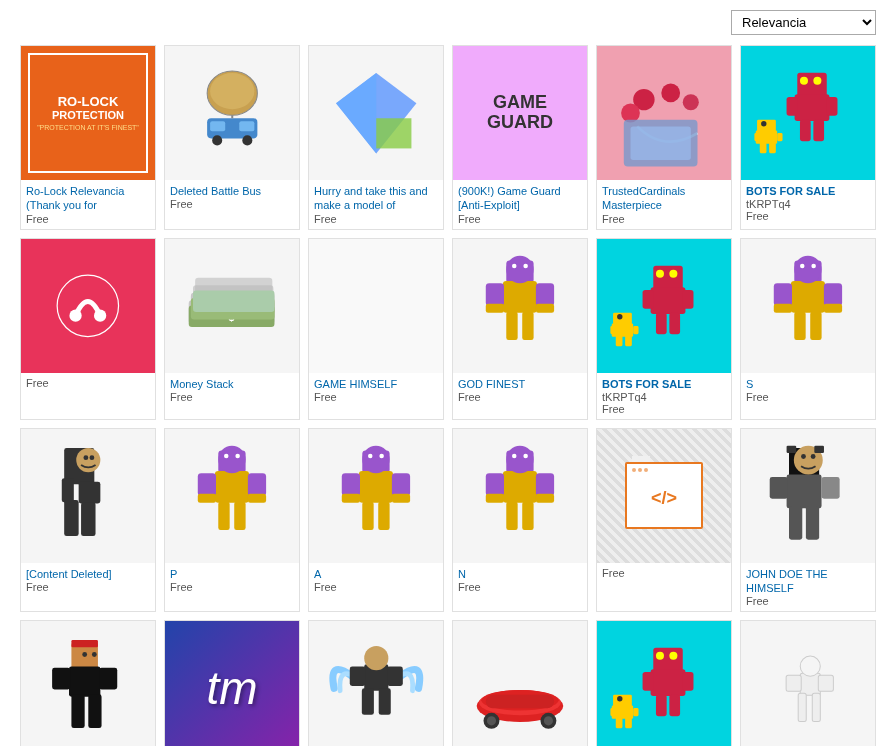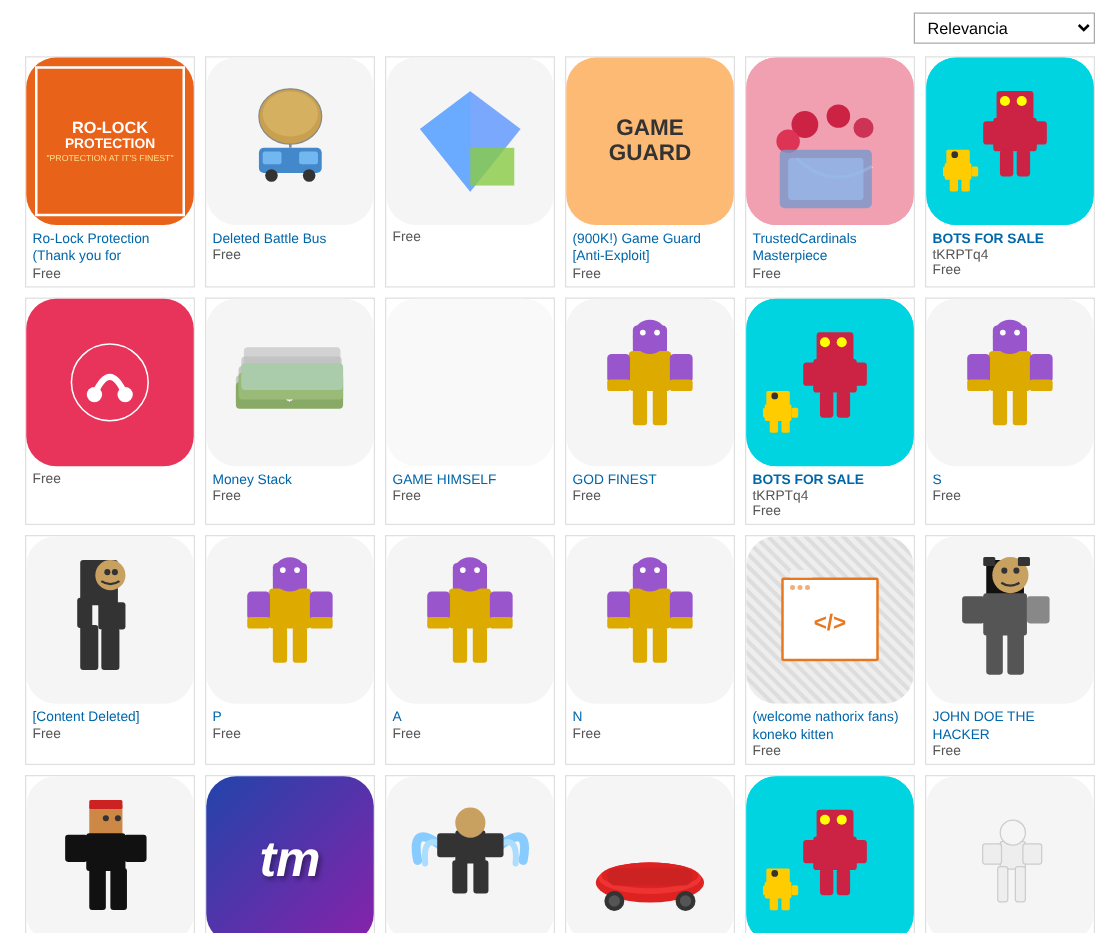--- a/index.html
+++ b/index.html
@@ -45,21 +45,20 @@
     }
     
     .item-thumb {
       width: 100%;
       aspect-ratio: 1;
       display: flex;
       align-items: center;
       justify-content: center;
       overflow: hidden;
       position: relative;
-      border-radius: 24px;
     }
     
     .item-info {
       padding: 4px 5px;
     }
     
     .item-name {
       font-size: 11px;
       color: #06a;
       line-height: 1.3;
@@ -113,21 +112,21 @@
 <div class="grid" id="grid-container">
 <div class="item">
       <div class="item-thumb" style="background: rgb(232, 98, 26);">
         <div style="width:90%;height:90%;border:2px solid #fff;display:flex;flex-direction:column;align-items:center;justify-content:center;padding:5px;">
         <div style="color:#fff;font-size:13px;font-weight:bold;text-align:center;line-height:1.1;">RO-LOCK</div>
         <div style="color:#fff;font-size:11px;font-weight:bold;text-align:right;line-height:1.1;">PROTECTION</div>
         <div style="color:#ffdd88;font-size:7px;text-align:center;margin-top:3px;">"PROTECTION AT IT'S FINEST"</div>
       </div>
       </div>
       <div class="item-info">
-        <div class="item-name">Ro-Lock Protection (Thank you for</div>
+        <div class="item-name">Ro-Lock Relevancia (Thank you for</div>
         <div class="item-price">Free</div>
       </div>
     </div>
     <div class="item">
       <div class="item-thumb" style="background: rgb(245, 245, 245);">
         <svg viewBox="0 0 100 100" style="width:75%;height:75%">
         <ellipse cx="50" cy="30" rx="25" ry="22" fill="#c8a050" stroke="#888" stroke-width="1"></ellipse>
         <ellipse cx="50" cy="28" rx="22" ry="18" fill="#d4b060"></ellipse>
         <rect x="25" y="55" width="50" height="20" rx="4" fill="#4488cc"></rect>
         <rect x="28" y="58" width="15" height="10" rx="2" fill="#88ccff" opacity="0.7"></rect>
@@ -144,25 +143,26 @@
     </div>
     <div class="item">
       <div class="item-thumb" style="background: rgb(245, 245, 245);">
         <svg viewBox="0 0 100 100" style="width:75%;height:75%">
         <polygon points="10,40 50,10 90,40 50,90" fill="#4488ff" opacity="0.7"></polygon>
         <polygon points="10,40 50,10 50,90" fill="#66aaff" opacity="0.8"></polygon>
         <rect x="50" y="55" width="35" height="30" fill="#88cc44" opacity="0.8"></rect>
       </svg>
       </div>
       <div class="item-info">
-        <div class="item-price">Free</div>
-      </div>
-    </div>
-    <div class="item">
-      <div class="item-thumb" style="background: #fdba74; justify-content: center;">
+        <div class="item-name">Hurry and take this and make a model of</div>
+        <div class="item-price">Free</div>
+      </div>
+    </div>
+    <div class="item">
+      <div class="item-thumb" style="background: #f0abfc; justify-content: center;">
         <div style="display:flex;align-items:center;justify-content:center;width:100%;height:100%;">
         <div style="color:#333;font-size:18px;font-weight:bold;text-align:center;line-height:1.1;">GAME<br>GUARD</div>
       </div>
       </div>
       <div class="item-info">
         <div class="item-name">(900K!) Game Guard [Anti-Exploit]</div>
         <div class="item-price">Free</div>
       </div>
     </div>
     <div class="item">
@@ -414,21 +414,20 @@
           <div style="position:absolute;top:4px;left:5px;display:flex;gap:2px;">
             <div style="width:4px;height:4px;border-radius:50%;background:#e87820;opacity:0.6;"></div>
             <div style="width:4px;height:4px;border-radius:50%;background:#e87820;opacity:0.6;"></div>
             <div style="width:4px;height:4px;border-radius:50%;background:#e87820;opacity:0.6;"></div>
           </div>
           <span style="color:#e87820;font-size:18px;font-weight:bold;margin-top:6px;">&lt;/&gt;</span>
         </div>
       </div>
       </div>
       <div class="item-info">
-        <div class="item-name">(welcome nathorix fans) koneko kitten</div>
         <div class="item-price">Free</div>
       </div>
     </div>
     <div class="item">
       <div class="item-thumb" style="background: rgb(245, 245, 245);">
         <svg viewBox="0 0 100 100" style="width:90%;height:90%">
         <rect x="34" y="10" width="25" height="25" rx="2" fill="#111"></rect>
         <rect x="32" y="32" width="29" height="28" rx="2" fill="#555"></rect>
         <rect x="18" y="34" width="15" height="18" rx="2" fill="#555"></rect>
         <rect x="61" y="34" width="15" height="18" rx="2" fill="#888"></rect>
@@ -436,21 +435,21 @@
         <rect x="48" y="58" width="11" height="28" rx="2" fill="#555"></rect>
         <circle cx="50" cy="20" r="12" fill="#c8a060"></circle>
         <circle cx="46" cy="17" r="2" fill="#333"></circle>
         <circle cx="54" cy="17" r="2" fill="#333"></circle>
         <path d="M44 25 Q50 29 56 25" stroke="#333" stroke-width="1.5" fill="none"></path>
         <rect x="32" y="8" width="8" height="6" rx="1" fill="#333"></rect>
         <rect x="55" y="8" width="8" height="6" rx="1" fill="#333"></rect>
       </svg>
       </div>
       <div class="item-info">
-        <div class="item-name">JOHN DOE THE HACKER</div>
+        <div class="item-name">JOHN DOE THE HIMSELF</div>
         <div class="item-price">Free</div>
       </div>
     </div>
     <div class="item">
       <div class="item-thumb" style="background: rgb(245, 245, 245);">
         <svg viewBox="0 0 100 100" style="width:90%;height:90%">
         <rect x="36" y="12" width="22" height="22" rx="2" fill="#cc8844"></rect>
         <rect x="34" y="32" width="26" height="25" rx="2" fill="#111"></rect>
         <rect x="20" y="33" width="15" height="18" rx="2" fill="#111"></rect>
         <rect x="59" y="33" width="15" height="18" rx="2" fill="#111"></rect>
@@ -458,21 +457,21 @@
         <rect x="50" y="55" width="11" height="28" rx="2" fill="#111"></rect>
         <circle cx="47" cy="22" r="2" fill="#333"></circle>
         <circle cx="55" cy="22" r="2" fill="#333"></circle>
         <rect x="36" y="10" width="22" height="6" rx="1" fill="#cc2222"></rect>
       </svg>
       </div>
     </div>
     <div class="item">
       <div class="item-thumb" style="background: linear-gradient(135deg, rgb(34, 68, 170), rgb(136, 34, 170));">
         <div style="display:flex;align-items:center;justify-content:center;width:100%;height:100%;">
-        <span style="color:#fff;font-size:40px;font-weight:bold;font-style:italic;text-shadow:2px 2px 4px rgba(0,0,0,0.4);">tm</span>
+        <span style="color:#fff;font-size:46px;font-weight:normal;font-style:italic;text-shadow:2px 2px 4px rgba(0,0,0,0.4);">tm</span>
       </div>
       </div>
     </div>
     <div class="item">
       <div class="item-thumb" style="background: rgb(245, 245, 245);">
         <svg viewBox="0 0 100 100" style="width:90%;height:90%">
         <path d="M30 40 Q10 25 15 50" stroke="#88ccff" stroke-width="6" fill="none" stroke-linecap="round"></path>
         <path d="M70 40 Q90 25 85 50" stroke="#88ccff" stroke-width="6" fill="none" stroke-linecap="round"></path>
         <path d="M35 42 Q18 30 20 52" stroke="#aaddff" stroke-width="4" fill="none" stroke-linecap="round"></path>
         <path d="M65 42 Q82 30 80 52" stroke="#aaddff" stroke-width="4" fill="none" stroke-linecap="round"></path>

